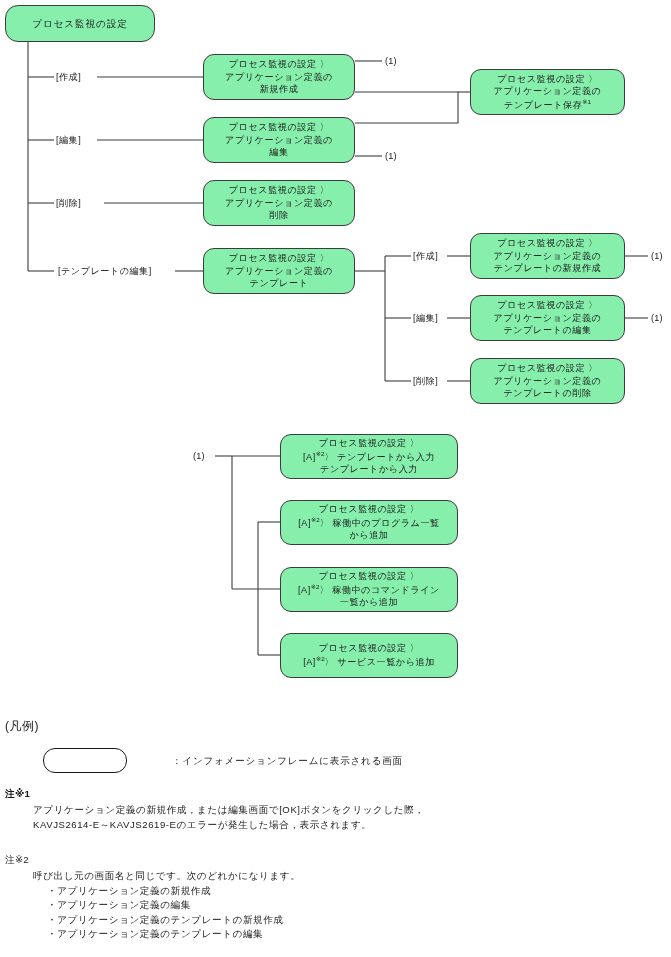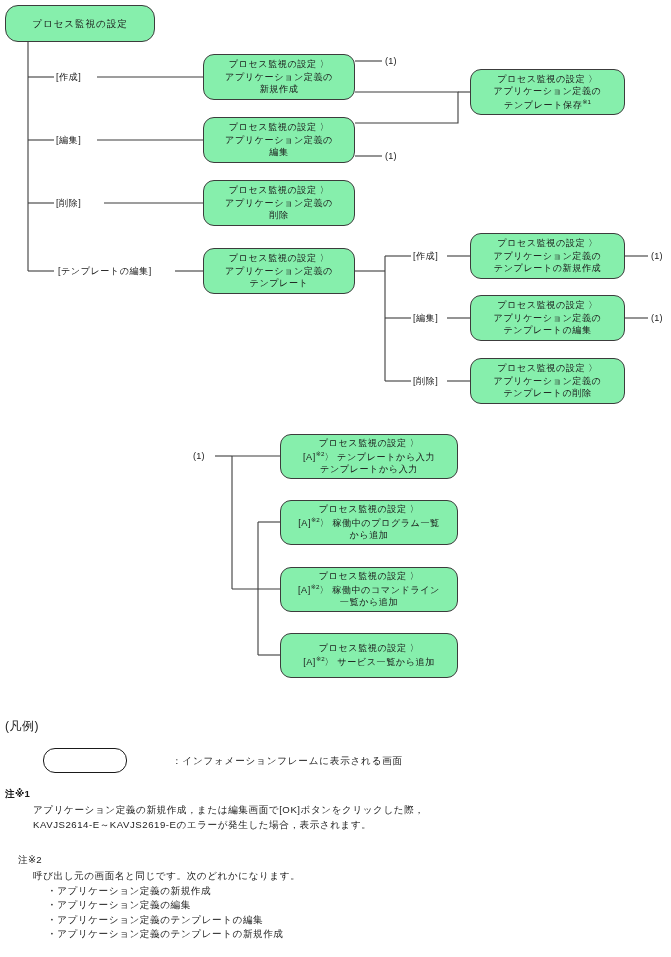--- a/index.html
+++ b/index.html
@@ -287,22 +287,22 @@
   <div class="legend-swatch" style="left:43px; top:748px; width:84px; height:25px;"></div>
 
   <div class="legend-text" style="left:136px; top:755px;margin-left:36px;">：インフォメーションフレームに表示される画面</div>
 
   <div class="note-title" style="left:5px; top:788px;font-weight:bold;">注※1</div>
   <div class="note-body" style="left:33px; top:803px;">
     <span class="nl">アプリケーション定義の新規作成，または編集画面で[OK]ボタンをクリックした際，</span>
     <span class="nl">KAVJS2614-E～KAVJS2619-Eのエラーが発生した場合，表示されます。</span>
   </div>
 
-  <div class="note-title" style="left:18px; top:854px;">注※2</div>
+  <div class="note-title" style="left:5px; top:854px;">注※2</div>
   <div class="note-body" style="left:33px; top:869px;">
     <span class="nl">呼び出し元の画面名と同じです。次のどれかになります。</span>
     <span class="bullet">・アプリケーション定義の新規作成</span>
     <span class="bullet">・アプリケーション定義の編集</span>
+    <span class="bullet">・アプリケーション定義のテンプレートの新規作成</span>
     <span class="bullet">・アプリケーション定義のテンプレートの編集</span>
-    <span class="bullet">・アプリケーション定義のテンプレートの新規作成</span>
   </div>
 
 </div>
 
 </body></html>

